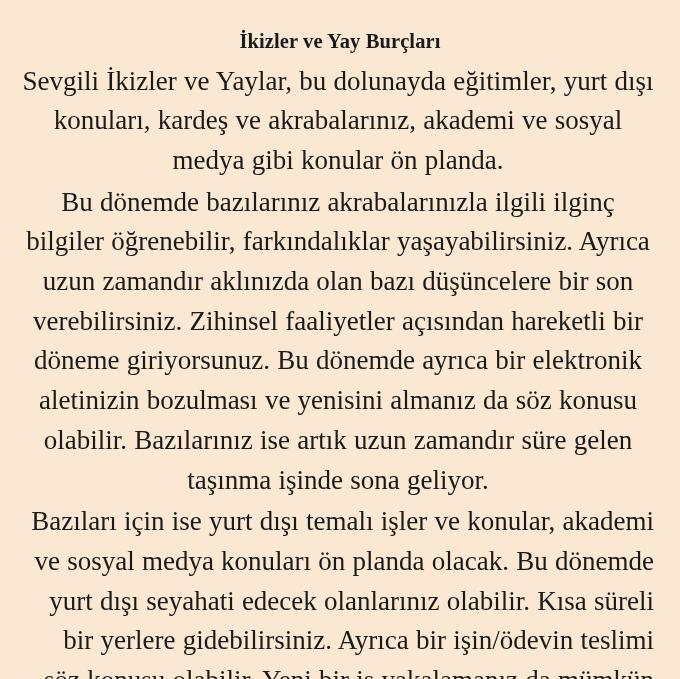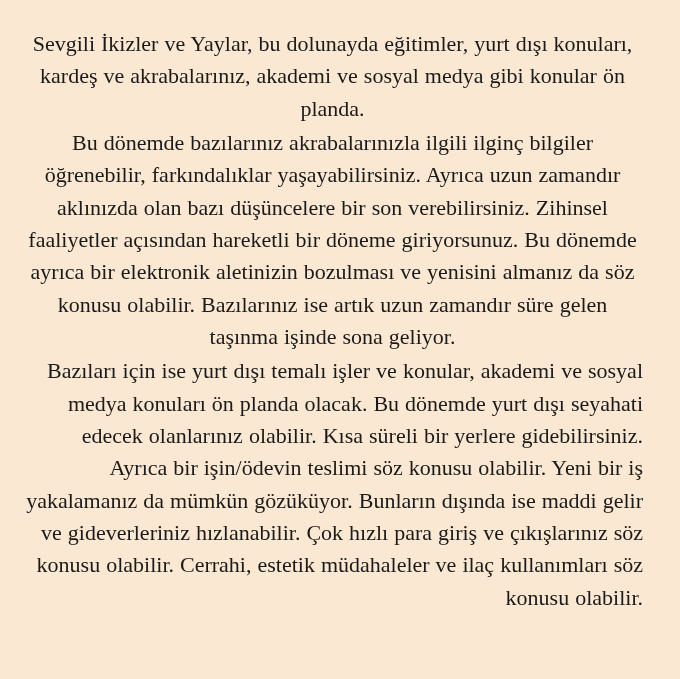--- a/index.html
+++ b/index.html
@@ -24,31 +24,32 @@
   .doc-title {
     text-align: center;
     font-weight: bold;
     font-size: 20.5px;
     line-height: 1.35;
     margin: 0 0 6px 0;
     letter-spacing: 0.1px;
   }
   .doc-paragraph {
     text-align: center;
-    font-size: 22px;
+    font-size: 27px;
     line-height: 1.47;
-    margin: 0 15px 2px 0;
+    margin: 0 4px 2px 0;
     text-indent: 0;
     word-spacing: 0.5px;
   }
   .doc-paragraph:last-child {
     margin-bottom: 0;
     text-align: right;
   }
 </style>
 </head>
 <body>
 
 <div class="page">
+  <h1 class="doc-title">İkizler ve Yay Burçları</h1>
   <p class="doc-paragraph">Sevgili İkizler ve Yaylar, bu dolunayda eğitimler, yurt dışı konuları, kardeş ve akrabalarınız, akademi ve sosyal medya gibi konular ön planda.</p>
   <p class="doc-paragraph">Bu dönemde bazılarınız akrabalarınızla ilgili ilginç bilgiler öğrenebilir, farkındalıklar yaşayabilirsiniz. Ayrıca uzun zamandır aklınızda olan bazı düşüncelere bir son verebilirsiniz. Zihinsel faaliyetler açısından hareketli bir döneme giriyorsunuz. Bu dönemde ayrıca bir elektronik aletinizin bozulması ve yenisini almanız da söz konusu olabilir. Bazılarınız ise artık uzun zamandır süre gelen taşınma işinde sona geliyor.</p>
   <p class="doc-paragraph">Bazıları için ise yurt dışı temalı işler ve konular, akademi ve sosyal medya konuları ön planda olacak. Bu dönemde yurt dışı seyahati edecek olanlarınız olabilir. Kısa süreli bir yerlere gidebilirsiniz. Ayrıca bir işin/ödevin teslimi söz konusu olabilir. Yeni bir iş yakalamanız da mümkün gözüküyor. Bunların dışında ise maddi gelir ve gideverleriniz hızlanabilir. Çok hızlı para giriş ve çıkışlarınız söz konusu olabilir. Cerrahi, estetik müdahaleler ve ilaç kullanımları söz konusu olabilir.</p>
 </div>
 
 </body></html>

